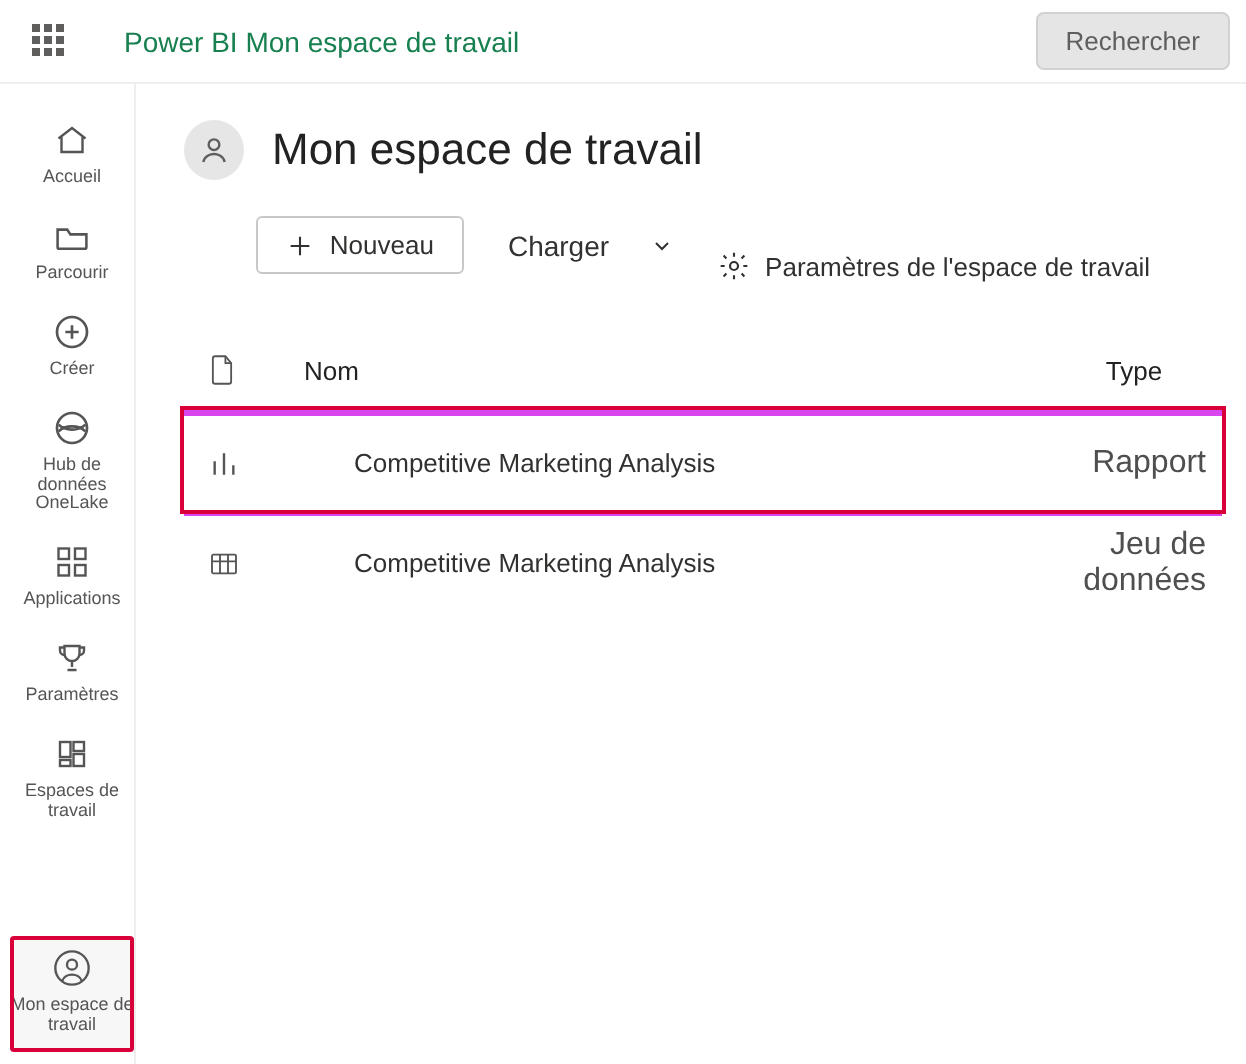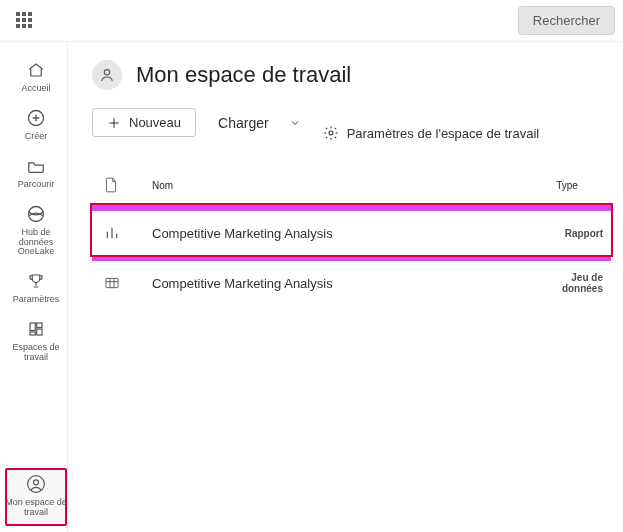--- a/index.html
+++ b/index.html
@@ -12,93 +12,105 @@
   .sidebar { width: 68px; float: left; display: flex; flex-direction: column; align-items: flex-end; border-right: 1px solid #eee; height: 490px; padding-top: 12px; position: relative; }
   .nav-item { display: flex; flex-direction: column; align-items: center; width: 62px; padding: 6px 0 8px; color: #555; cursor: pointer; }
   .nav-item .lbl { font-size: 9px; text-align: center; margin-top: 4px; line-height: 1.1; color: #555; }
   .nav-ico { width: 20px; height: 20px; color: #555; display:flex; align-items:center; justify-content:center; }
   .nav-bottom { position: absolute; bottom: 6px; }
   .nav-highlight { outline: 2px solid #d9003a; outline-offset: -2px; border-radius: 2px; background: #f7f7f7; }
   .main { margin-left: 68px; padding: 18px 12px 0 24px; }
   .ws-head { display: flex; align-items: center; gap: 14px; margin-bottom: 14px; }
   .ws-avatar { width: 30px; height: 30px; border-radius: 50%; background: #e6e6e6; display:flex; align-items:center; justify-content:center; color:#605e5c; }
   .ws-title { font-size: 22px; font-weight: 400; color: #222; }
-  .toolbar { display: flex; align-items: center; gap: 22px; margin-bottom: 30px; }
+  .toolbar { display: flex; align-items: center; gap: 22px; margin-bottom: 30px; justify-content: center; }
   .btn-new { display: inline-flex; align-items: center; gap: 8px; background: #fff; border: 1px solid #c8c8c8; border-radius: 3px; padding: 6px 14px; font-size: 13px; color: #323130; }
   .charger { display: inline-flex; align-items: center; gap: 20px; font-size: 14px; color: #323130; cursor: pointer; }
   .settings { display: inline-flex; align-items: center; gap: 8px; font-size: 13px; color: #323130; cursor: pointer; margin-top: 21px; }
-  .table-head { display: flex; align-items: center; padding: 6px 0 12px 12px; color: #222; font-size: 10px; font-weight: 500; }
+  .table-head { display: flex; align-items: center; padding: 6px 0 12px 12px; color: #222; font-size: 13px; font-weight: 500; }
   .col-icon { width: 40px; }
   .col-name { flex: 1; padding-left: 8px; }
   .col-type { width: 80px; text-align: center; padding-right: 8px; }
-  .row { display: flex; align-items: center; height: 50px; border-top: 6px solid #d946ef; padding-left: 12px; }
+  .row { display: flex; align-items: center; height: 50px; border-top: 3px solid #d946ef; padding-left: 12px; gap: 25px; }
   .row .rname { padding-left: 8px; font-size: 13px; }
-  .row .rtype { width: 80px; text-align: right; padding-right: 8px; color: #4f4f4f; font-size: 10px; font-weight: bold; }
+  .row .rtype { width: 80px; text-align: right; padding-right: 8px; color: #4f4f4f; font-size: 16px; }
   .row-hl { outline: 2px solid #d9003a; outline-offset: 0; }
   svg { display: block; }
 </style>
 </head>
 <body>
 
 <div class="topbar">
   <div class="waffle">
     <span></span>
       <span></span>
       <span></span>
       <span></span>
       <span></span>
       <span></span>
       <span></span>
       <span></span>
       <span></span>
   </div>
+  <div class="brand">Power BI Mon espace de travail</div>
   <button class="search-btn">Rechercher</button>
 </div>
 
 <div class="sidebar">
 
   <div class="nav-item">
     <div class="nav-ico">
       <svg width="18" height="18" viewBox="0 0 24 24" fill="none" stroke="#555" stroke-width="1.6">
           <path d="M3 11l9-7 9 7"></path>
           <path d="M5 10v10h14V10"></path>
         </svg>
     </div>
     <div class="lbl">Accueil</div>
+  </div>
+
+  <div class="nav-item">
+    <div class="nav-ico">
+      <svg width="20" height="16" viewBox="0 0 24 20" fill="none" stroke="#555" stroke-width="1.6">
+          <path d="M3 6h6l2 3h10v8a1 1 0 0 1-1 1H4a1 1 0 0 1-1-1V6z"></path>
+        </svg>
+    </div>
+    <div class="lbl">Parcourir</div>
   </div>
 
   <div class="nav-item">
     <div class="nav-ico">
       <svg width="20" height="20" viewBox="0 0 24 24" fill="none" stroke="#555" stroke-width="1.6">
           <circle cx="12" cy="12" r="9"></circle>
           <path d="M12 8v8M8 12h8"></path>
         </svg>
     </div>
     <div class="lbl">Créer</div>
   </div>
 
   <div class="nav-item">
     <div class="nav-ico">
-      <svg width="20" height="16" viewBox="0 0 24 20" fill="none" stroke="#555" stroke-width="1.6">
-          <path d="M3 6h6l2 3h10v8a1 1 0 0 1-1 1H4a1 1 0 0 1-1-1V6z"></path>
-        </svg>
-    </div>
-    <div class="lbl">Parcourir</div>
-  </div>
-
-  <div class="nav-item">
-    <div class="nav-ico">
       <svg width="20" height="20" viewBox="0 0 24 24" fill="none" stroke="#555" stroke-width="1.6">
           <circle cx="12" cy="12" r="9"></circle>
           <path d="M4 10c4 4 12 4 16 0M4 14c4-4 12-4 16 0"></path>
         </svg>
     </div>
     <div class="lbl">Hub de données OneLake</div>
   </div>
 
+  <div class="nav-item">
+    <div class="nav-ico">
+      <svg width="18" height="18" viewBox="0 0 24 24" fill="none" stroke="#555" stroke-width="1.6">
+          <rect x="3" y="3" width="7" height="7"></rect>
+          <rect x="14" y="3" width="7" height="7"></rect>
+          <rect x="3" y="14" width="7" height="7"></rect>
+          <rect x="14" y="14" width="7" height="7"></rect>
+        </svg>
+    </div>
+    <div class="lbl">Applications</div>
+  </div>
 
   <div class="nav-item">
     <div class="nav-ico">
       <svg width="18" height="18" viewBox="0 0 24 24" fill="none" stroke="#555" stroke-width="1.6">
           <path d="M7 4h10v5a5 5 0 0 1-10 0V4z"></path>
           <path d="M7 5H4v2a3 3 0 0 0 3 3M17 5h3v2a3 3 0 0 1-3 3"></path>
           <path d="M12 14v4M9 20h6"></path>
         </svg>
     </div>
     <div class="lbl">Paramètres</div>

